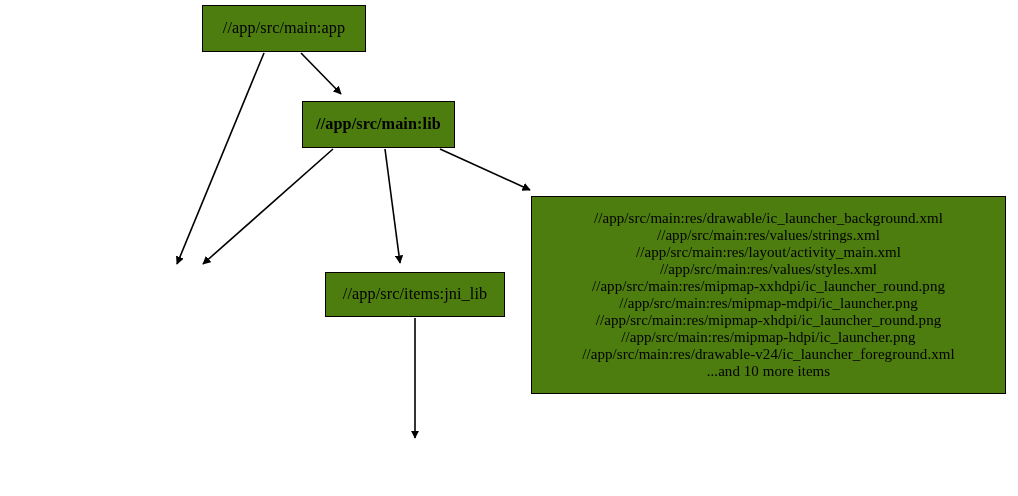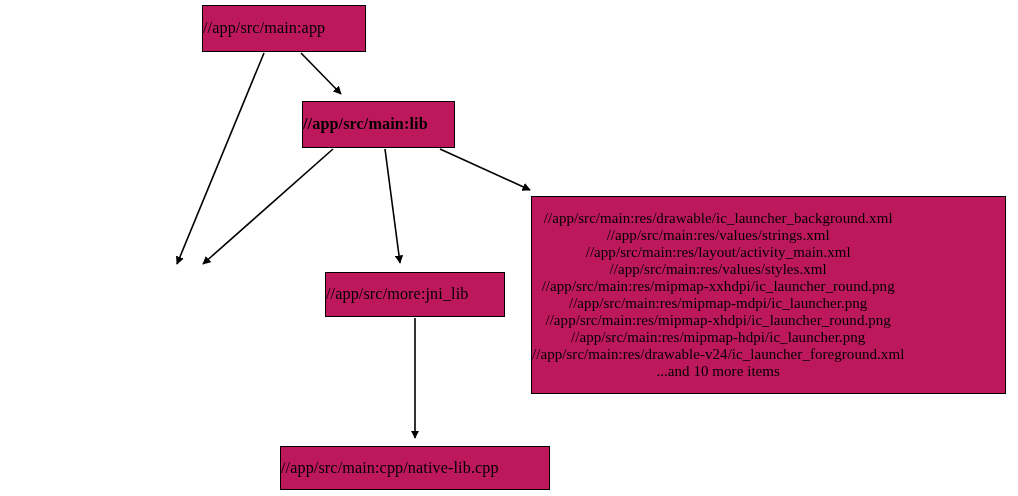--- a/index.html
+++ b/index.html
@@ -20,24 +20,25 @@
     left: 0;
     top: 0;
     width: 1018px;
     height: 496px;
     pointer-events: none;
   }
   .node {
     position: absolute;
     box-sizing: border-box;
     border: 1px solid #000000;
-    background: #be185d;
+    background: #4d7c0f;
     color: #000000;
     display: flex;
     align-items: center;
+    justify-content: center;
     text-align: center;
     white-space: pre;
     line-height: 1.0;
   }
   .node-label {
     display: block;
     white-space: pre;
     text-align: center;
   }
   .single-line {
@@ -97,33 +98,30 @@
   <div class="node single-line" id="node-app">
     <span class="node-label">//app/src/main:app</span>
   </div>
 
   <div class="node single-line" id="node-lib">
     <span class="node-label">//app/src/main:lib</span>
   </div>
 
 
   <div class="node single-line" id="node-jnilib">
-    <span class="node-label">//app/src/more:jni_lib</span>
+    <span class="node-label">//app/src/items:jni_lib</span>
   </div>
 
   <div class="node multi-line" id="node-resources">
     <span class="node-label">//app/src/main:res/drawable/ic_launcher_background.xml
 //app/src/main:res/values/strings.xml
 //app/src/main:res/layout/activity_main.xml
 //app/src/main:res/values/styles.xml
 //app/src/main:res/mipmap-xxhdpi/ic_launcher_round.png
 //app/src/main:res/mipmap-mdpi/ic_launcher.png
 //app/src/main:res/mipmap-xhdpi/ic_launcher_round.png
 //app/src/main:res/mipmap-hdpi/ic_launcher.png
 //app/src/main:res/drawable-v24/ic_launcher_foreground.xml
 ...and 10 more items</span>
   </div>
 
-  <div class="node single-line" id="node-nativelib">
-    <span class="node-label">//app/src/main:cpp/native-lib.cpp</span>
-  </div>
 
 </div>
 
 </body></html>

